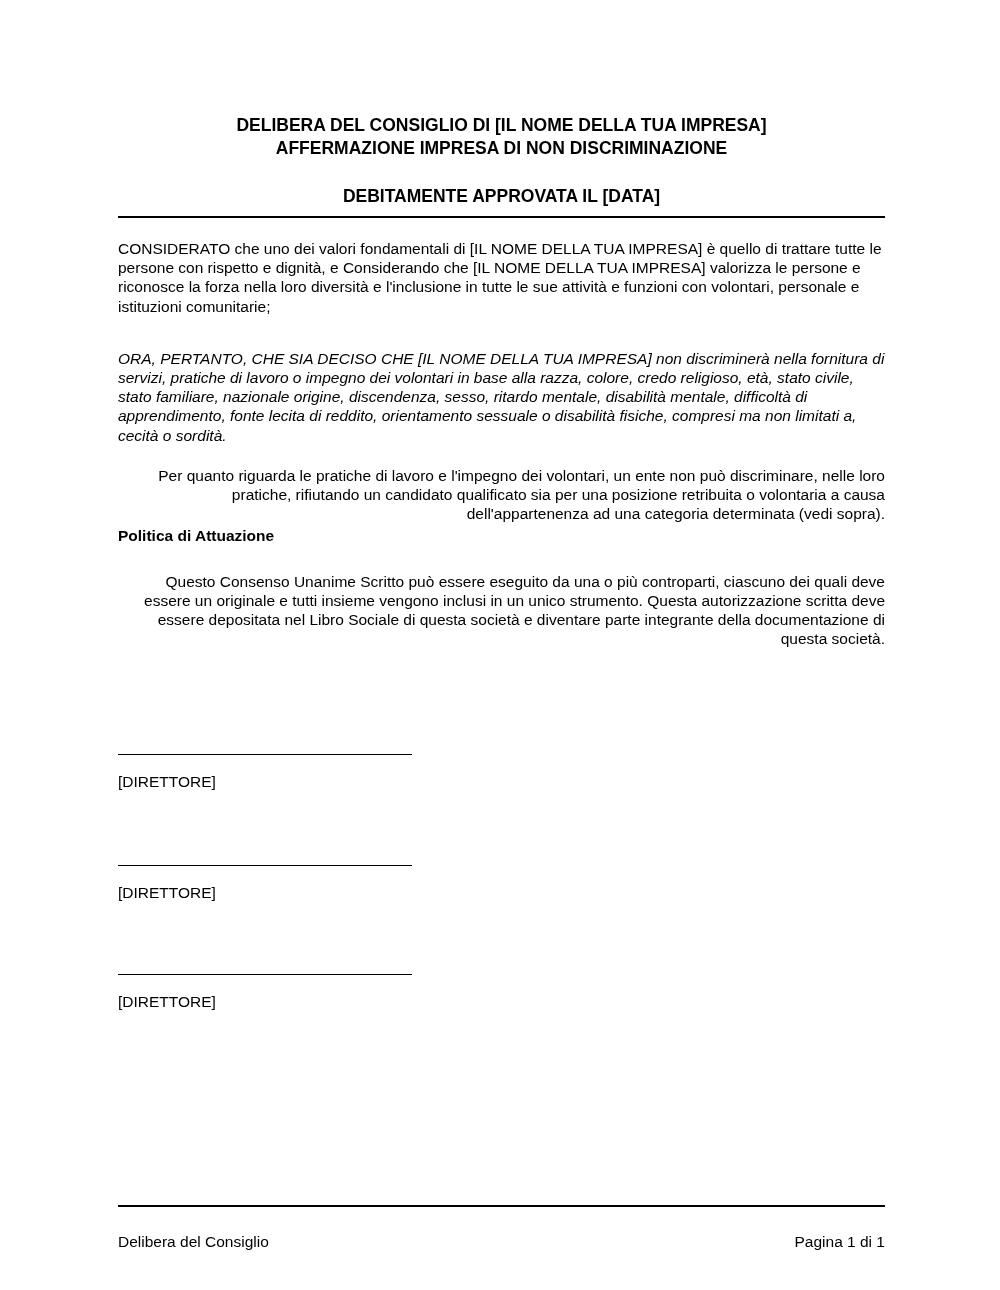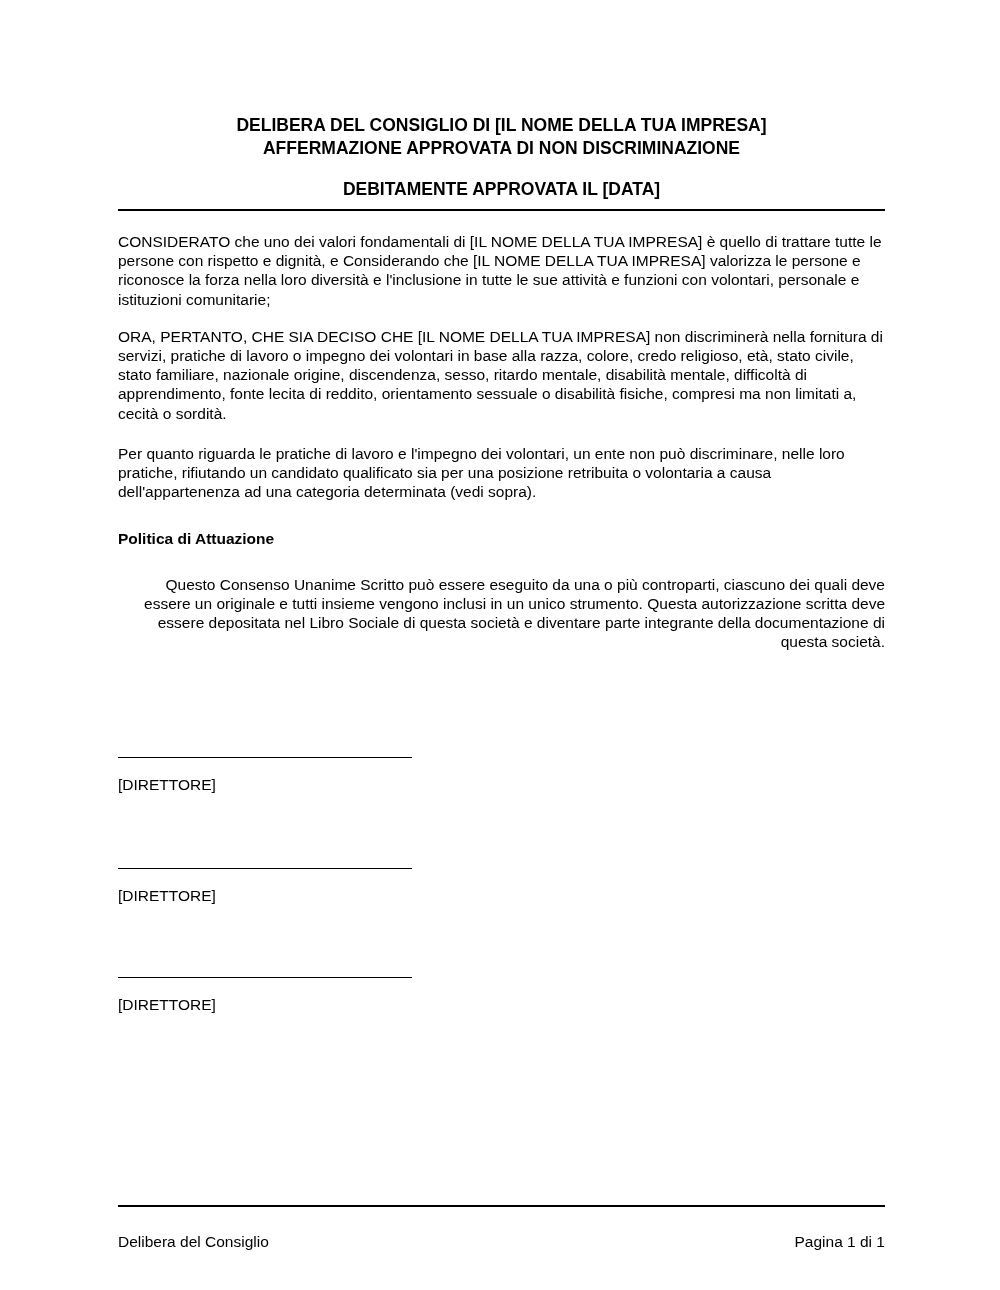--- a/index.html
+++ b/index.html
@@ -23,37 +23,37 @@
     padding: 0 115px 0 118px;
   }
   .title {
     padding-top: 114px;
     text-align: center;
     font-weight: bold;
     font-size: 17.5px;
     line-height: 23px;
   }
   .subtitle {
-    margin-top: 18px;
+    margin-top: 25px;
     text-align: center;
     font-weight: bold;
     font-size: 17.5px;
     line-height: 23px;
   }
   .header-rule {
     margin-top: 8px;
     border: none;
     border-top: 2px solid #000000;
     height: 0;
   }
   .para-1 { margin-top: 21px; }
-  .para-2 { margin-top: 18px; }
-  .para-3 { margin-top: 21px; }
+  .para-2 { margin-top: 33px; font-style: italic; }
+  .para-3 { margin-top: 21px; text-align: right; }
   .section-heading {
-    margin-top: 28px;
+    margin-top: 3px;
     font-weight: bold;
   }
   .para-closing { margin-top: 26px; text-align: right; }
   .sig-block {
     width: 294px;
     border-top: 1.5px solid #000000;
     padding-top: 17px;
   }
   .sig-1 { margin-top: 106px; }
   .sig-2 { margin-top: 73px; }
@@ -71,21 +71,21 @@
   }
 </style>
 </head>
 <body>
 
 <div class="page">
   <div class="content">
 
     <div class="title">
       <div>DELIBERA DEL CONSIGLIO DI [IL NOME DELLA TUA IMPRESA]</div>
-      <div>AFFERMAZIONE APPROVATA DI NON DISCRIMINAZIONE</div>
+      <div>AFFERMAZIONE IMPRESA DI NON DISCRIMINAZIONE</div>
     </div>
 
     <div class="subtitle">DEBITAMENTE APPROVATA IL [DATA]</div>
 
     <hr class="header-rule">
 
     <p class="para-1">CONSIDERATO che uno dei valori fondamentali di [IL NOME DELLA TUA IMPRESA] è quello di trattare tutte le persone con rispetto e dignità, e Considerando che [IL NOME DELLA TUA IMPRESA] valorizza le persone e riconosce la forza nella loro diversità e l'inclusione in tutte le sue attività e funzioni con volontari, personale e istituzioni comunitarie;</p>
 
     <p class="para-2">ORA, PERTANTO, CHE SIA DECISO CHE [IL NOME DELLA TUA IMPRESA] non discriminerà nella fornitura di servizi, pratiche di lavoro o impegno dei volontari in base alla razza, colore, credo religioso, età, stato civile, stato familiare, nazionale origine, discendenza, sesso, ritardo mentale, disabilità mentale, difficoltà di apprendimento, fonte lecita di reddito, orientamento sessuale o disabilità fisiche, compresi ma non limitati a, cecità o sordità.</p>
 

